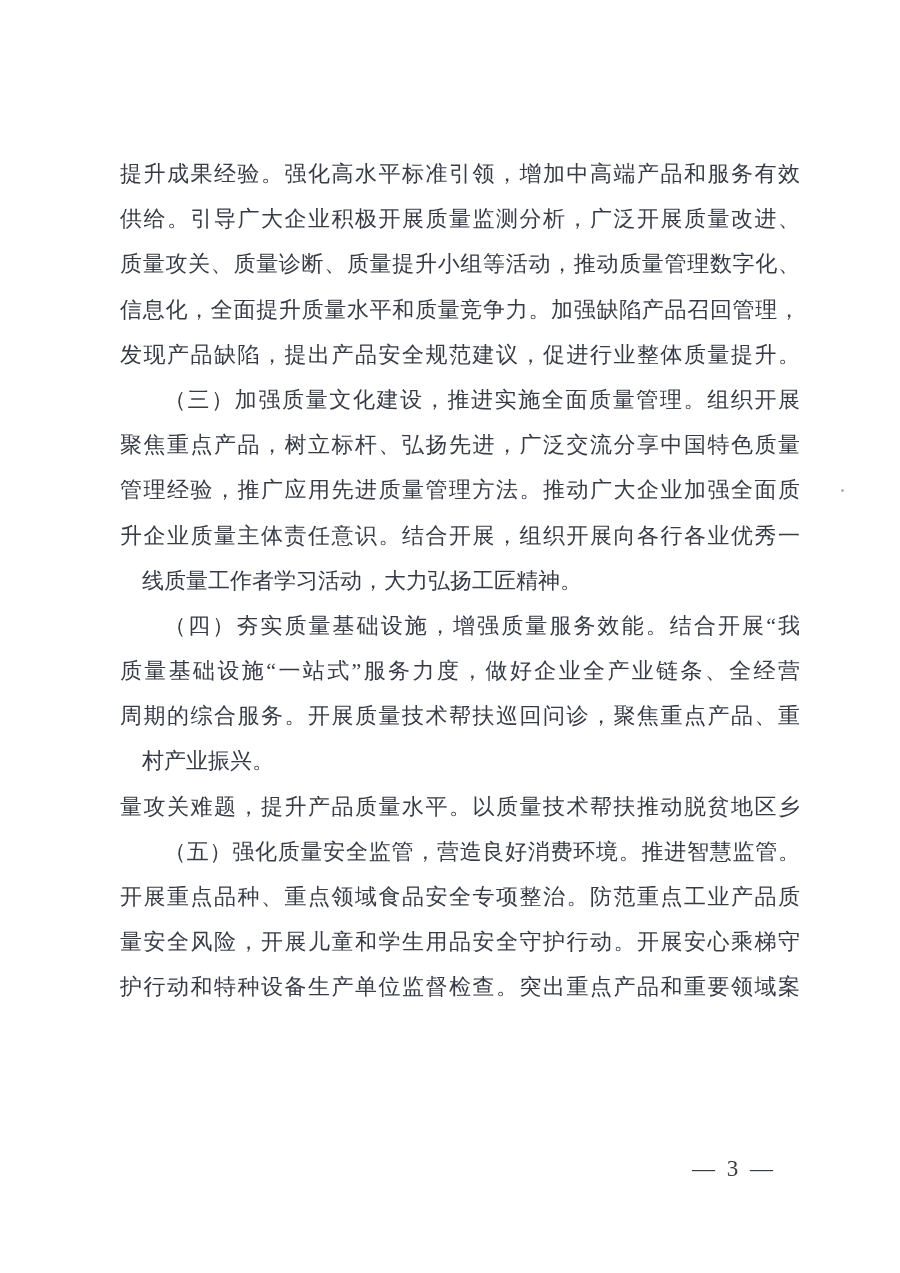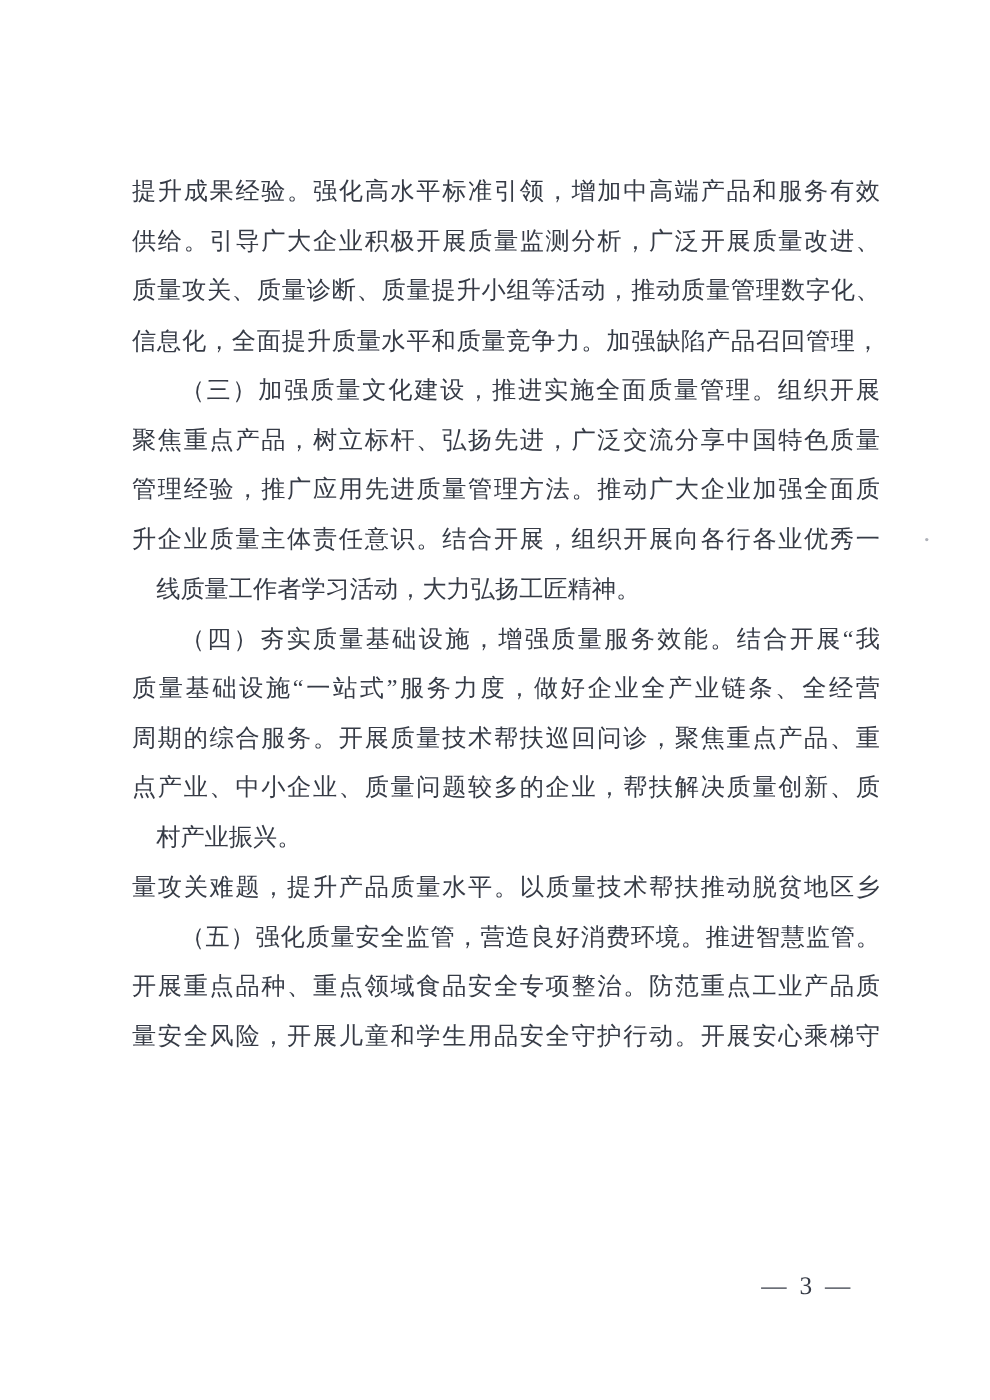--- a/index.html
+++ b/index.html
@@ -70,30 +70,31 @@
 </style>
 </head>
 <body style="background: rgb(255, 255, 255);">
 
 <div class="page">
   <div class="content" id="content" style="color: rgb(54, 59, 70);">
       <div class="line">提升成果经验。强化高水平标准引领，增加中高端产品和服务有效</div>
       <div class="line">供给。引导广大企业积极开展质量监测分析，广泛开展质量改进、</div>
       <div class="line">质量攻关、质量诊断、质量提升小组等活动，推动质量管理数字化、</div>
       <div class="line">信息化，全面提升质量水平和质量竞争力。加强缺陷产品召回管理，</div>
+      <div class="line">发现产品缺陷，提出产品安全规范建议，促进行业整体质量提升。</div>
       <div class="line first">（三）加强质量文化建设，推进实施全面质量管理。组织开展</div>
       <div class="line">聚焦重点产品，树立标杆、弘扬先进，广泛交流分享中国特色质量</div>
       <div class="line">管理经验，推广应用先进质量管理方法。推动广大企业加强全面质</div>
       <div class="line">升企业质量主体责任意识。结合开展，组织开展向各行各业优秀一</div>
       <div class="line last">线质量工作者学习活动，大力弘扬工匠精神。</div>
       <div class="line first">（四）夯实质量基础设施，增强质量服务效能。结合开展“我</div>
       <div class="line">质量基础设施“一站式”服务力度，做好企业全产业链条、全经营</div>
       <div class="line">周期的综合服务。开展质量技术帮扶巡回问诊，聚焦重点产品、重</div>
-      <div class="line">点产业、中小企业、质量问题较多的企业，帮扶解决质量创新、质</div>
       <div class="line last">村产业振兴。</div>
       <div class="line">量攻关难题，提升产品质量水平。以质量技术帮扶推动脱贫地区乡</div>
       <div class="line first">（五）强化质量安全监管，营造良好消费环境。推进智慧监管。</div>
       <div class="line">开展重点品种、重点领域食品安全专项整治。防范重点工业产品质</div>
       <div class="line">量安全风险，开展儿童和学生用品安全守护行动。开展安心乘梯守</div>
+      <div class="line">护行动和特种设备生产单位监督检查。突出重点产品和重要领域案</div>
     </div>
   <div class="footer">— 3 —</div>
   <div class="speck"></div>
 </div>
 
 </body></html>

